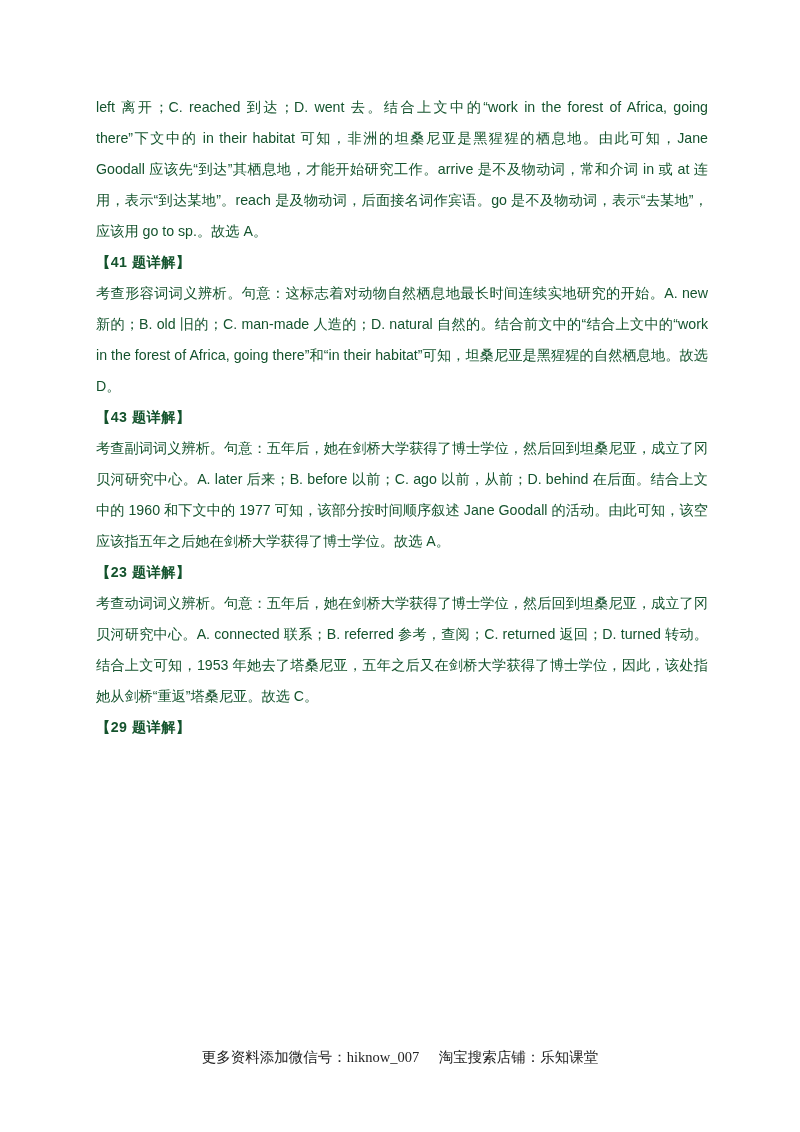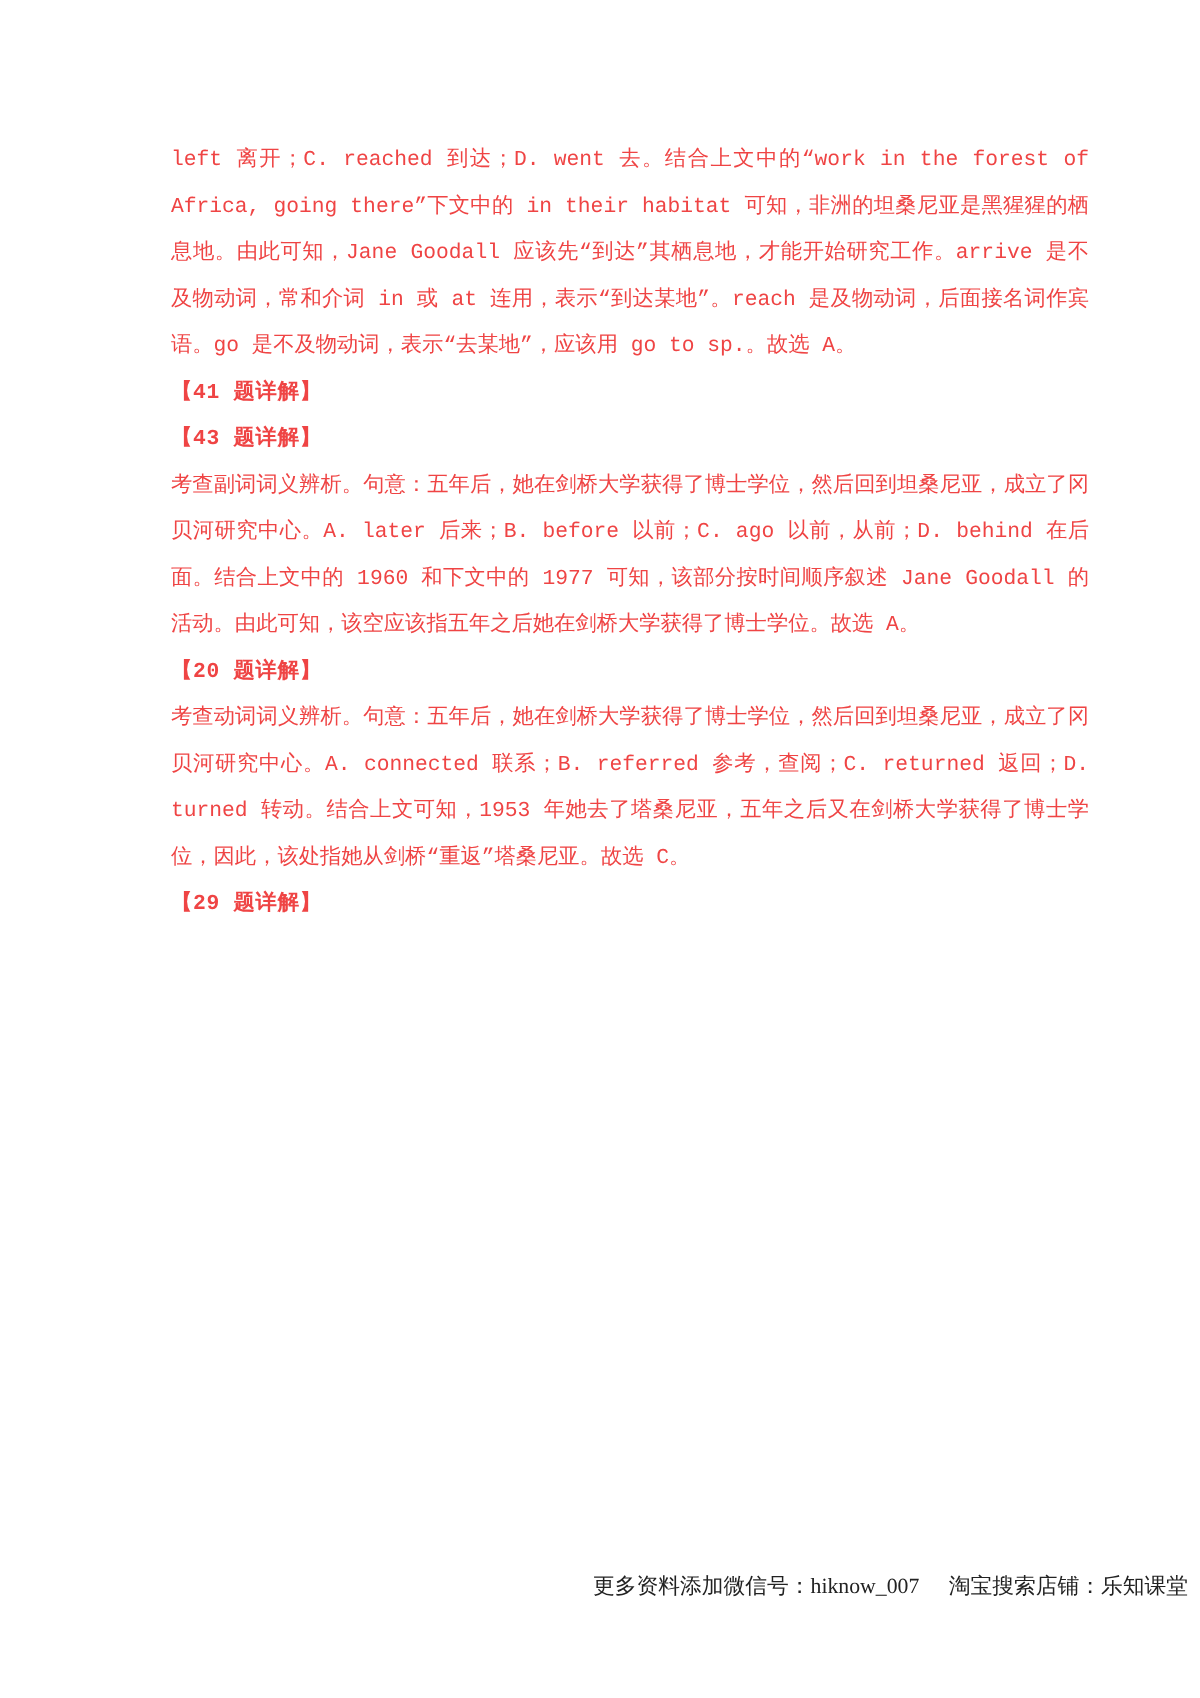--- a/index.html
+++ b/index.html
@@ -1,49 +1,50 @@
 <!DOCTYPE html>
 <html><head>
 <meta charset="utf-8">
 <style>
   html, body { margin: 0; padding: 0; background: #ffffff; }
   body { width: 800px; height: 1132px; position: relative; overflow: hidden; }
   .page {
     position: absolute; left: 96px; top: 92px; width: 612px;
-    font-family: Liberation Mono, monospace;
-    font-size: 14.2px; line-height: 31px; color: #ef4444;
-    text-align: justify; text-justify: inter-character; margin-left: 18px;
+    font-family: Liberation Sans, sans-serif;
+    font-size: 14.2px; line-height: 31px; color: #14532d;
+    text-align: justify; text-justify: inter-character;
   }
   .para { margin: 0; }
   .heading { margin: 0; font-weight: bold; letter-spacing: 0.5px; }
   .footer {
     position: absolute; left: 0; right: 0; top: 1048px;
-    text-align: right; font-family: "Liberation Serif", "DejaVu Serif", serif;
+    text-align: center; font-family: "Liberation Serif", "DejaVu Serif", serif;
     font-size: 14.5px; color: #222222;
   }
   .footer span { margin: 0 8px; }
 </style>
 </head>
 <body>
 
 <div class="page">
   <p class="para">left 离开；C. reached 到达；D. went 去。结合上文中的“work in the forest of Africa, going there”下文中的 in their habitat 可知，非洲的坦桑尼亚是黑猩猩的栖息地。由此可知，Jane Goodall 应该先“到达”其栖息地，才能开始研究工作。arrive 是不及物动词，常和介词 in 或 at 连用，表示“到达某地”。reach 是及物动词，后面接名词作宾语。go 是不及物动词，表示“去某地”，应该用 go to sp.。故选 A。</p>
 
 
   <div>
     <p class="heading">【41 题详解】</p>
+    <p class="para">考查形容词词义辨析。句意：这标志着对动物自然栖息地最长时间连续实地研究的开始。A. new 新的；B. old 旧的；C. man-made 人造的；D. natural 自然的。结合前文中的“结合上文中的“work in the forest of Africa, going there”和“in their habitat”可知，坦桑尼亚是黑猩猩的自然栖息地。故选 D。</p>
   </div>
 
   <div>
     <p class="heading">【43 题详解】</p>
     <p class="para">考查副词词义辨析。句意：五年后，她在剑桥大学获得了博士学位，然后回到坦桑尼亚，成立了冈贝河研究中心。A. later 后来；B. before 以前；C. ago 以前，从前；D. behind 在后面。结合上文中的 1960 和下文中的 1977 可知，该部分按时间顺序叙述 Jane Goodall 的活动。由此可知，该空应该指五年之后她在剑桥大学获得了博士学位。故选 A。</p>
   </div>
 
   <div>
-    <p class="heading">【20 题详解】</p>
+    <p class="heading">【23 题详解】</p>
     <p class="para">考查动词词义辨析。句意：五年后，她在剑桥大学获得了博士学位，然后回到坦桑尼亚，成立了冈贝河研究中心。A. connected 联系；B. referred 参考，查阅；C. returned 返回；D. turned 转动。结合上文可知，1953 年她去了塔桑尼亚，五年之后又在剑桥大学获得了博士学位，因此，该处指她从剑桥“重返”塔桑尼亚。故选 C。</p>
   </div>
 
   <div>
     <p class="heading">【29 题详解】</p>
   </div>
 </div>
 
 <div class="footer">
   <span>更多资料添加微信号：hiknow_007</span>

